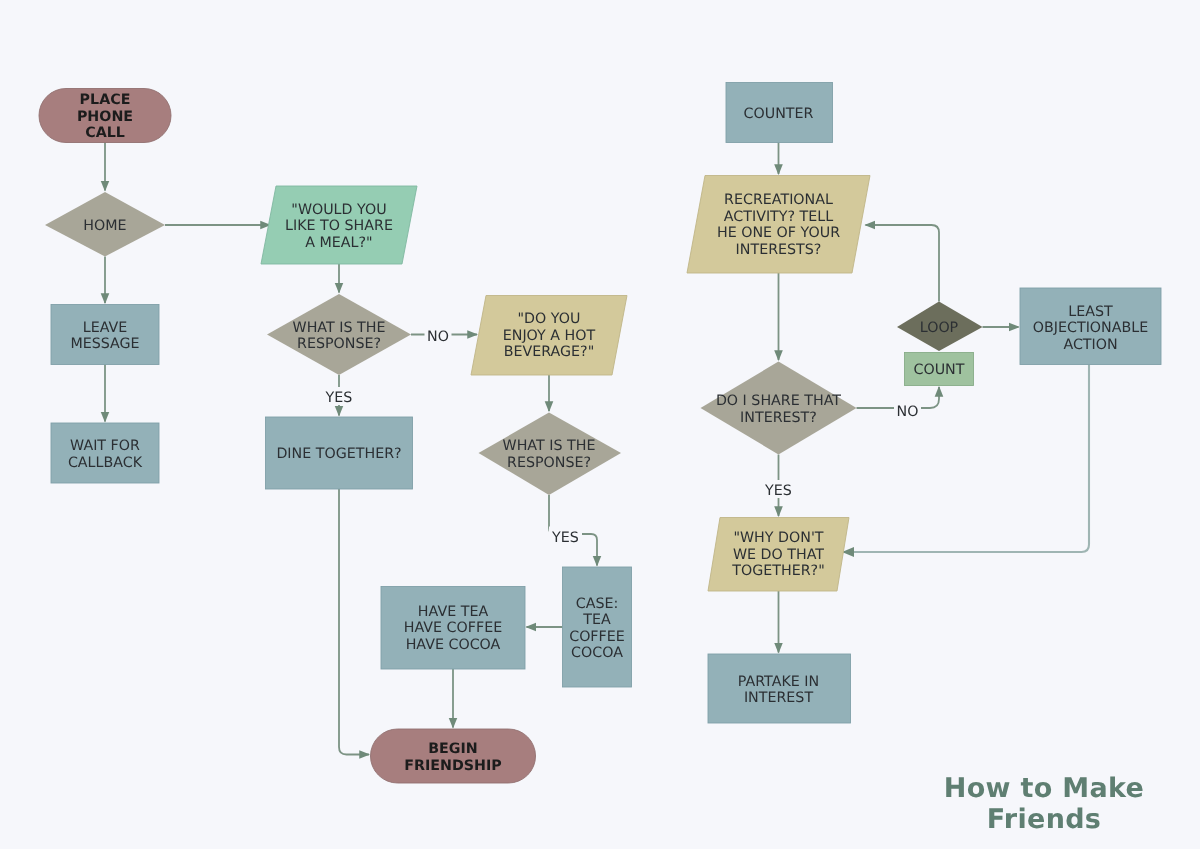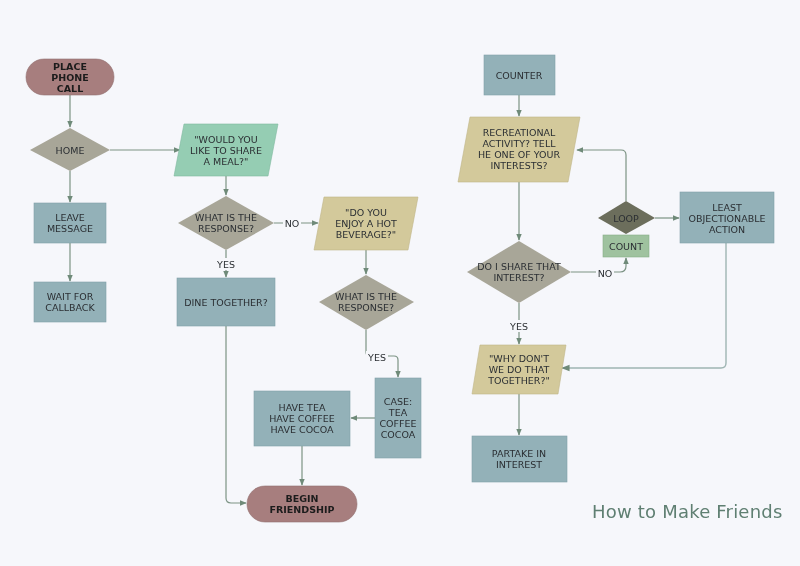--- a/index.html
+++ b/index.html
@@ -10,22 +10,22 @@
   }
   #stage { position: relative; width: 800px; height: 566px; }
   svg { position: absolute; left: 0; top: 0; }
   .node-text { font-family: "DejaVu Sans", sans-serif; font-size: 9.5px; fill: #2b2f33; text-anchor: middle; }
   .node-text.bold { font-weight: bold; fill: #1c1c1c; }
   .edge-label { font-family: "DejaVu Sans", sans-serif; font-size: 9.5px; fill: #2b2f33; text-anchor: middle; }
   .edge-label-bg { fill: #f6f7fb; }
   .conn { fill: none; stroke: #7c9384; stroke-width: 1.2; }
   .conn-light { fill: none; stroke: #9fb5b3; stroke-width: 1.4; }
   .title {
-    position: absolute; left: 592px; top: 501px;
-    font-family: "DejaVu Sans", sans-serif; font-weight: normal; font-size: 18px;
+    position: absolute; left: 592px; top: 515px;
+    font-family: "DejaVu Sans", sans-serif; font-weight: bold; font-size: 18px;
     color: #5f7f72; letter-spacing: 0.2px; text-align: center;
   }
 </style>
 </head>
 <body>
 
 <div id="stage">
   <svg id="diagram" width="800" height="566">
     <defs>
       <marker id="arrow" viewBox="0 0 10 10" refX="9" refY="5" markerWidth="6" markerHeight="6" orient="auto-start-reverse">

